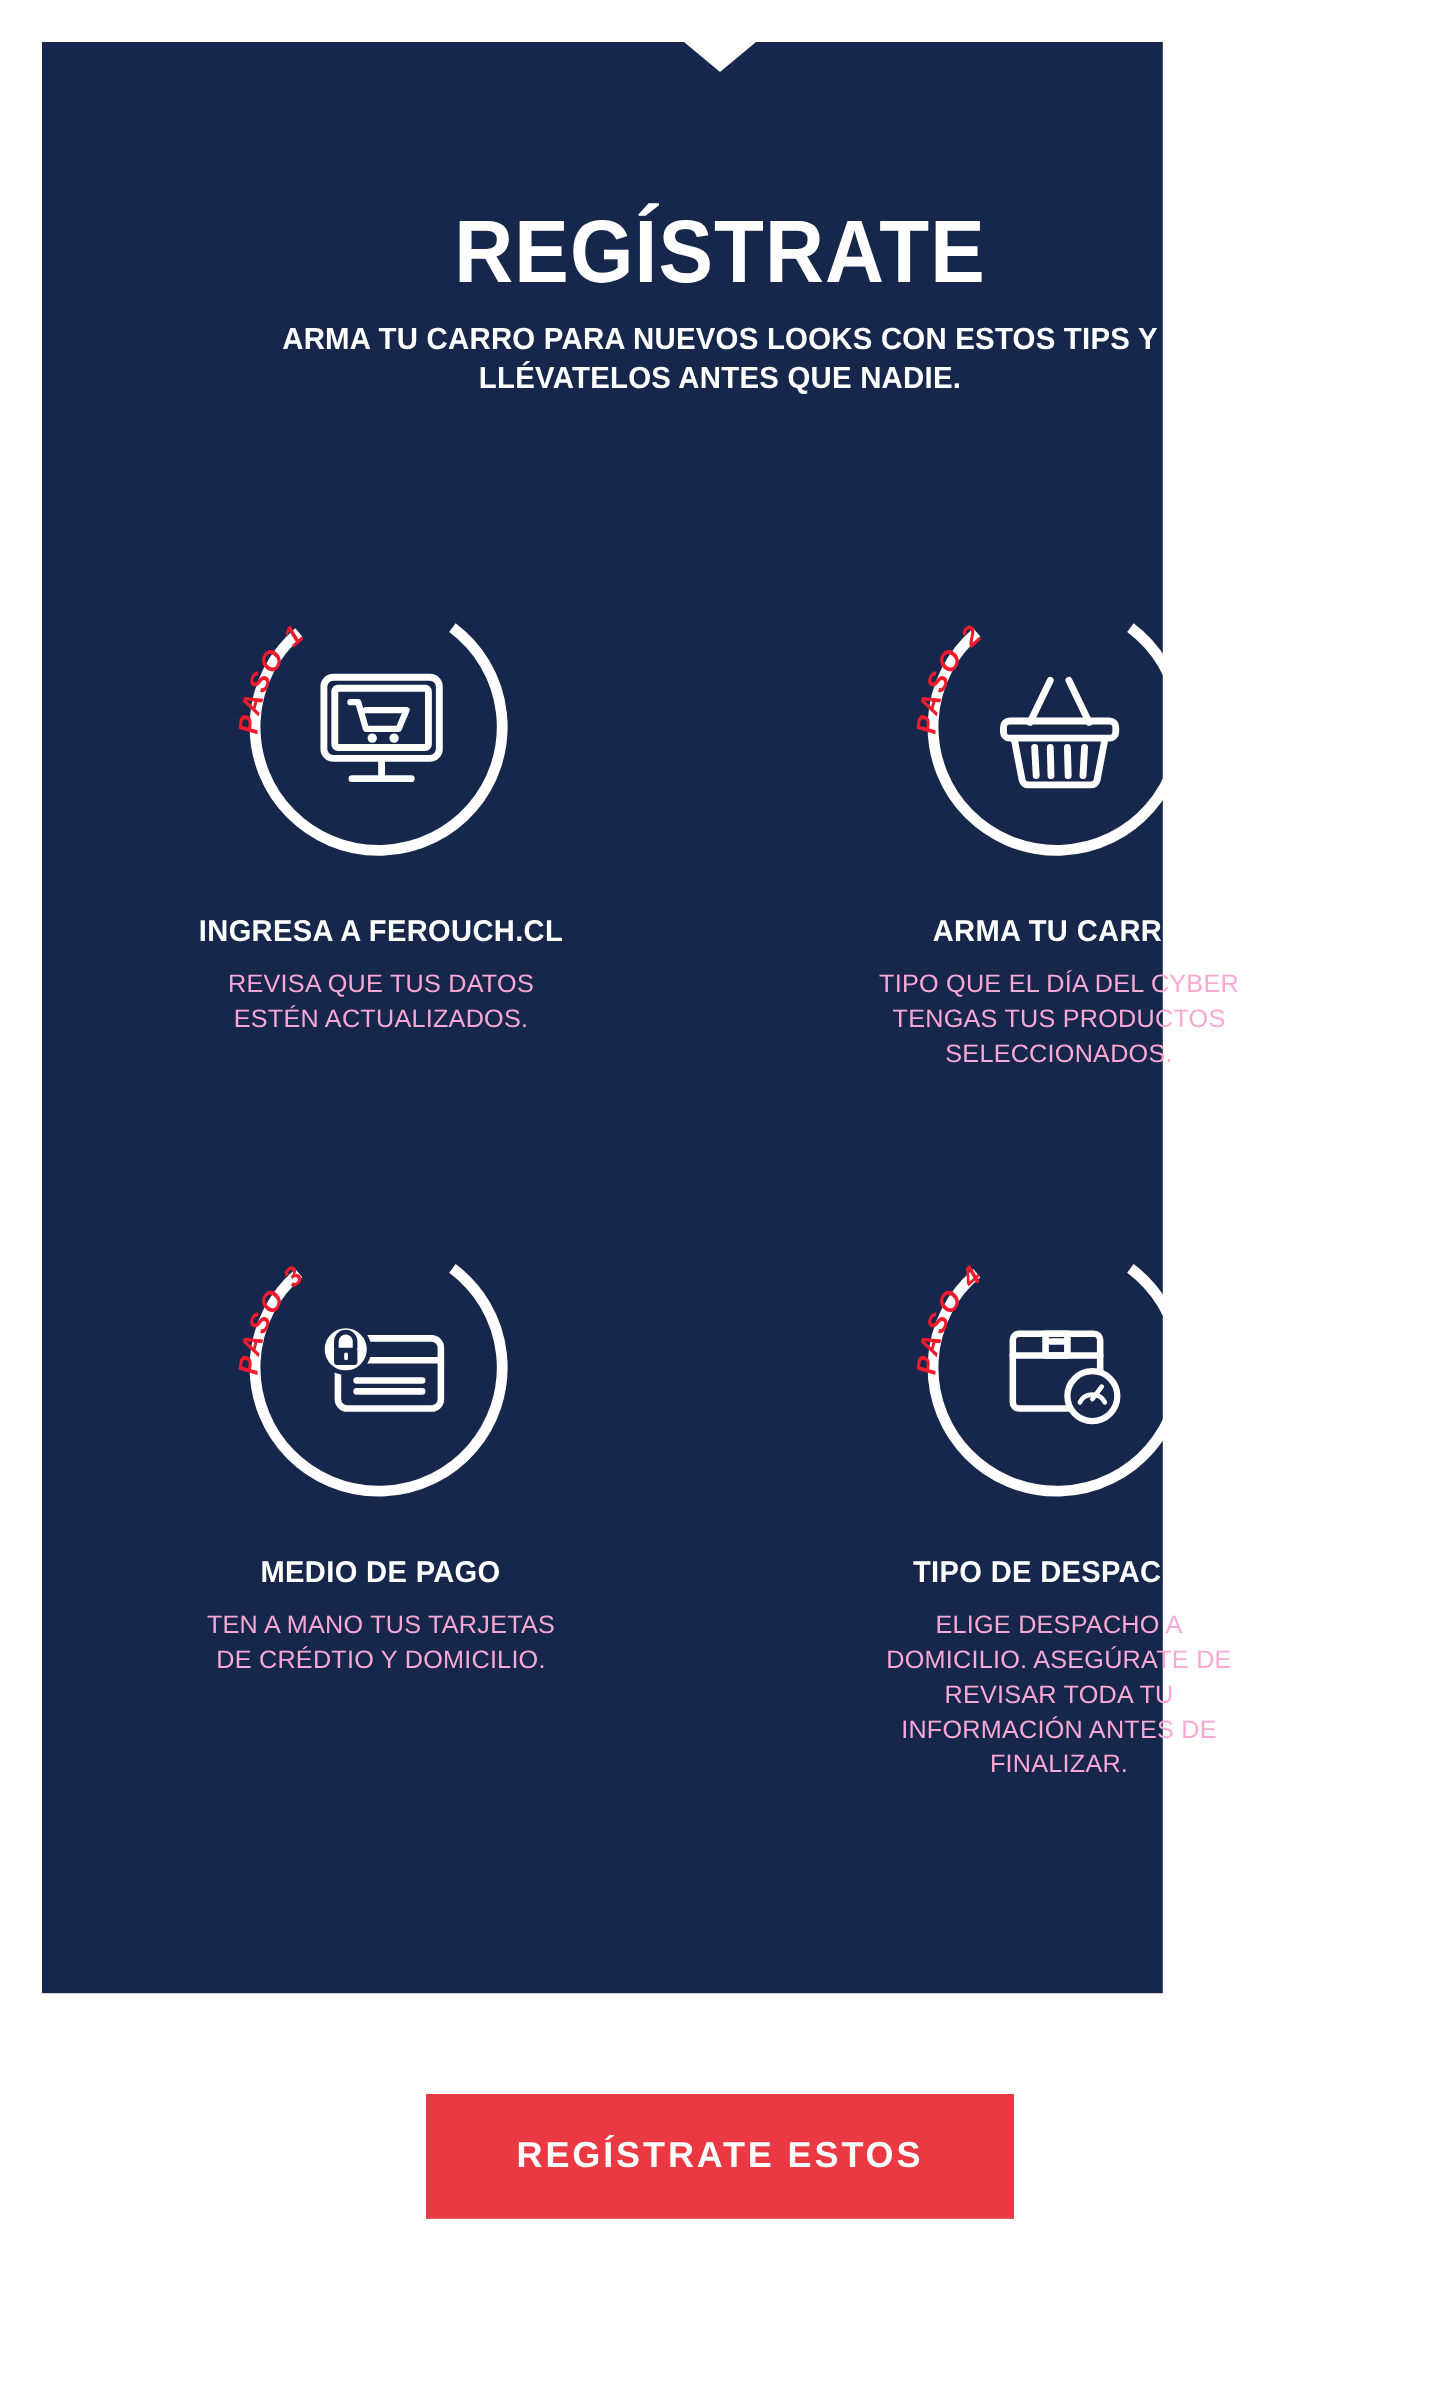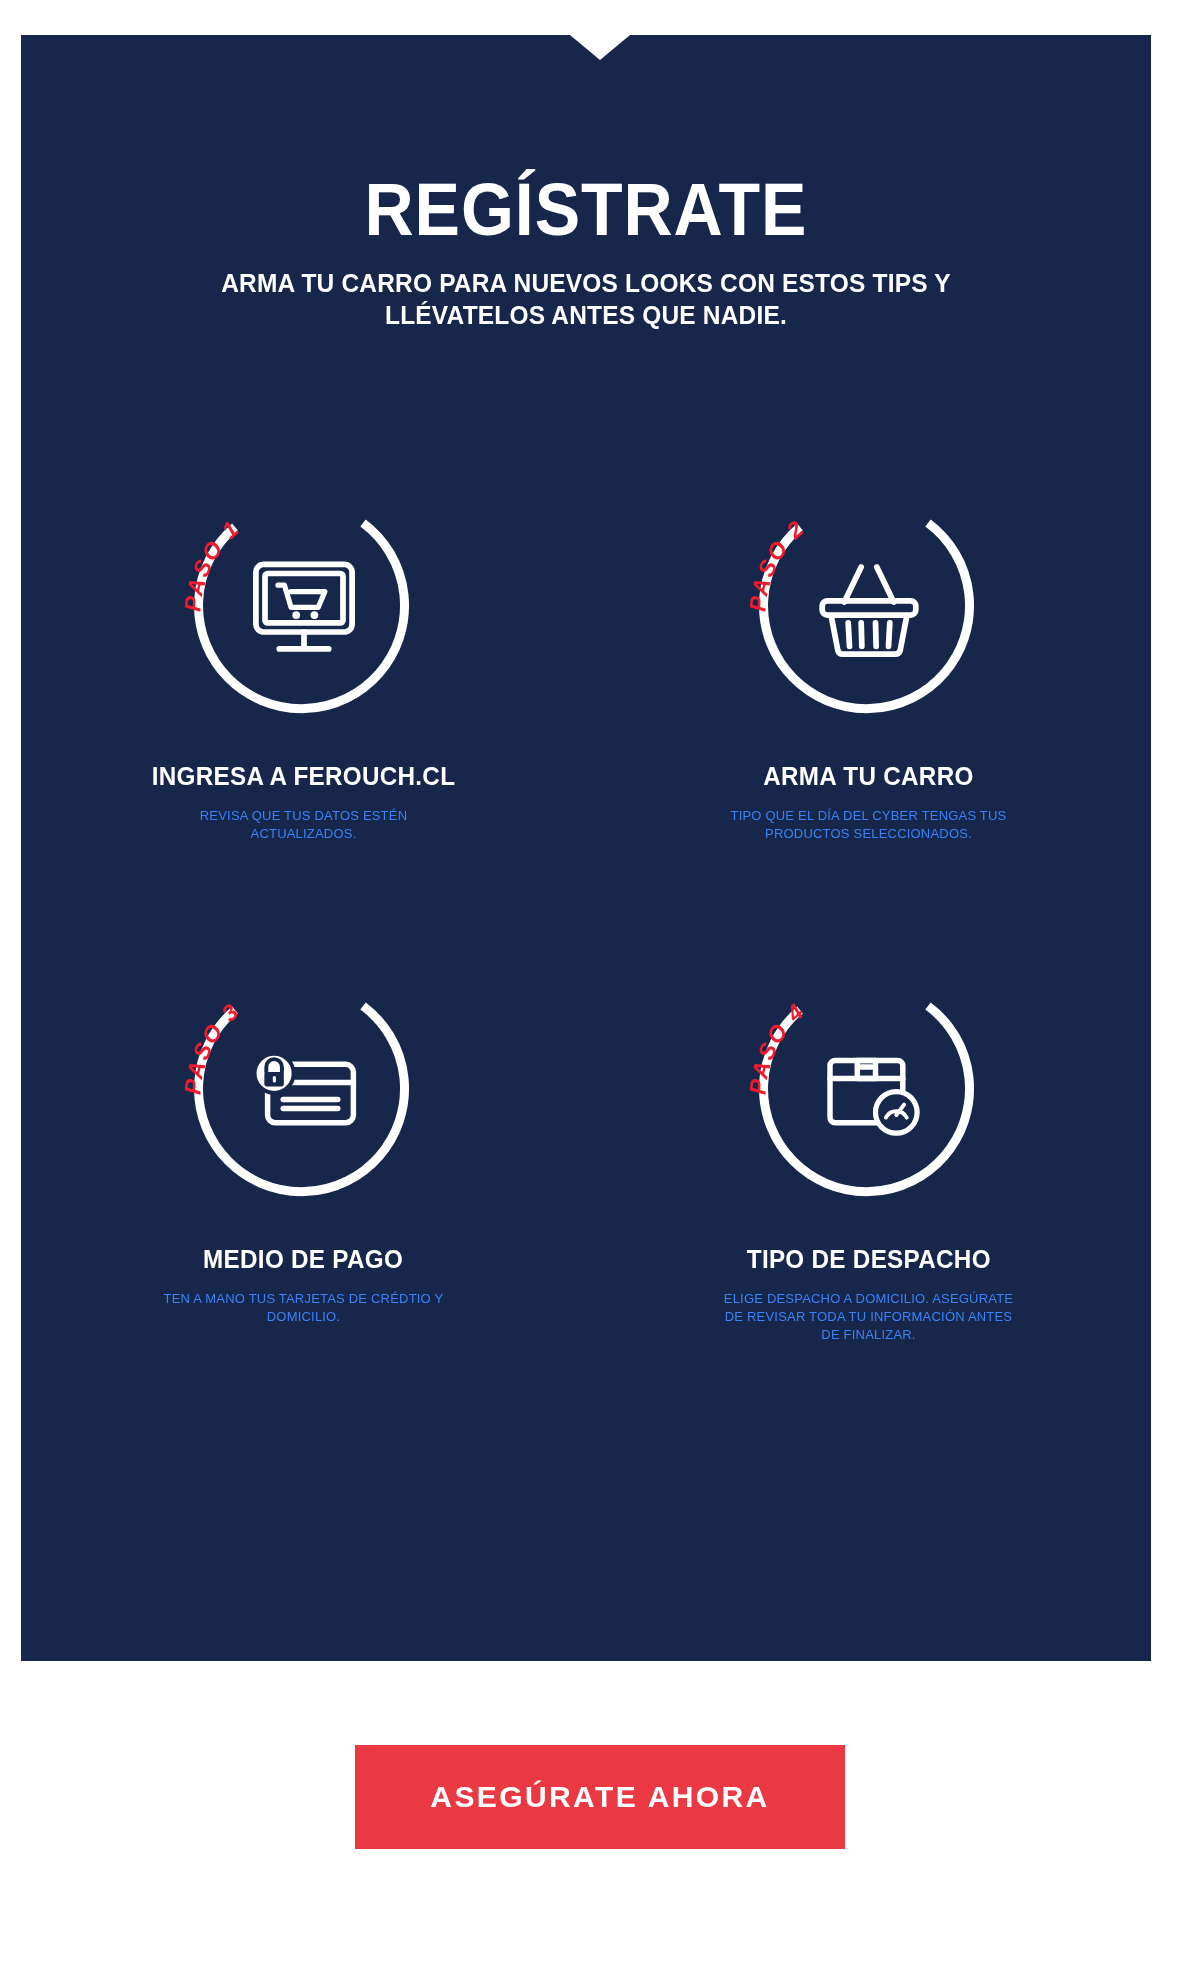--- a/index.html
+++ b/index.html
@@ -20,23 +20,23 @@
   .page {
     position: relative;
     width: 1200px;
     height: 1984px;
     background: #ffffff;
   }
 
   
   .panel {
     position: absolute;
-    left: 21px;
+    left: 35px;
     top: 35px;
-    width: 1130px;
+    width: 934px;
     height: 1626px;
     background: #16274b;
   }
 
   
   .notch {
     position: absolute;
     left: 50%;
     top: 35px;
     transform: translateX(-50%);
@@ -134,22 +134,22 @@
     color: #ffffff;
     font-size: 25px;
     font-weight: bold;
     letter-spacing: 0.3px;
     text-align: center;
     transform: scaleX(0.97);
   }
   .step-body {
     margin: 16px auto 0;
     width: 300px;
-    color: #3b82f6;
-    font-size: 13px;
+    color: #f9a8d4;
+    font-size: 21px;
     line-height: 1.38;
     text-align: center;
     letter-spacing: 0.2px;
     font-weight: 300;
   }
 
   
   .cta-zone {
     position: absolute;
     left: 0;
@@ -301,16 +301,16 @@
         <h3 class="step-heading">TIPO DE DESPACHO</h3>
         <p class="step-body">ELIGE DESPACHO A DOMICILIO. ASEGÚRATE DE REVISAR TODA TU INFORMACIÓN ANTES DE FINALIZAR.</p>
       </div>
 
     </div>
   </div>
 
   <div class="notch"></div>
 
   <div class="cta-zone">
-    <button class="cta-button">ASEGÚRATE AHORA</button>
+    <button class="cta-button">REGÍSTRATE ESTOS</button>
   </div>
 
 </div>
 
 </body></html>

